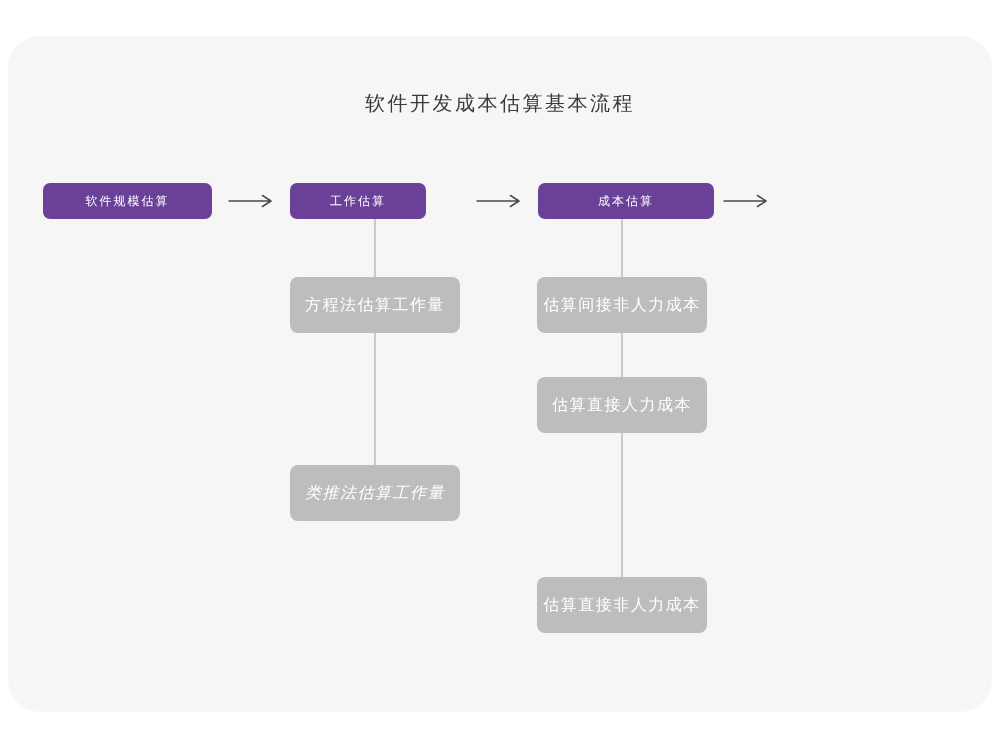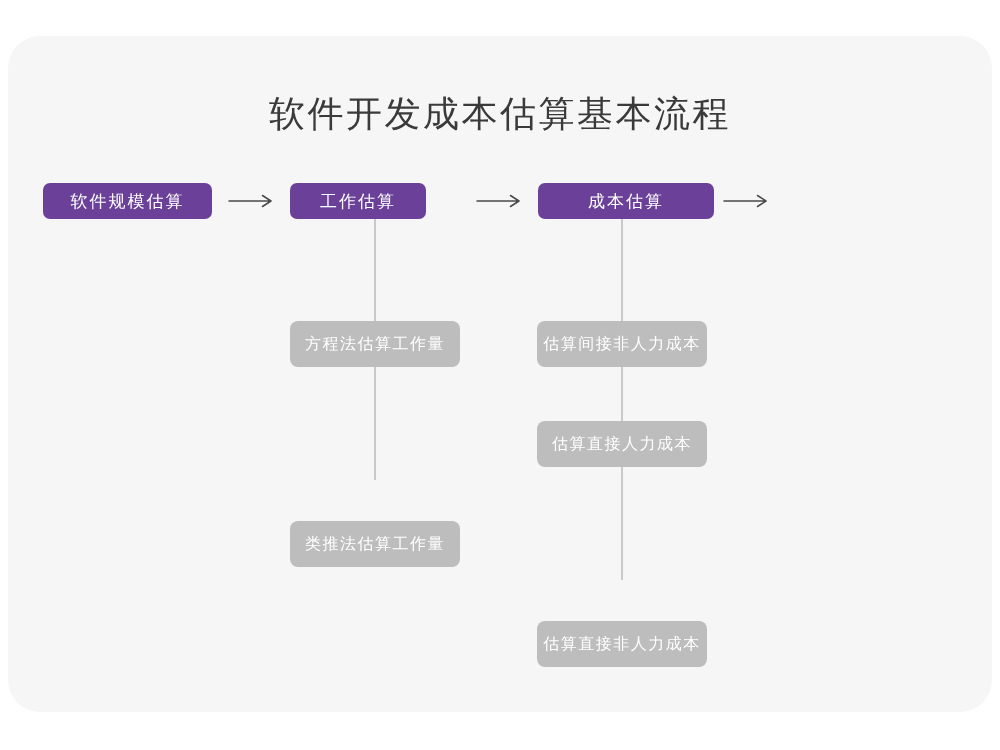--- a/index.html
+++ b/index.html
@@ -25,33 +25,33 @@
     background: #F6F6F6;
     border-radius: 32px;
   }
   .title {
     position: absolute;
     left: 0;
     top: 90px;
     width: 1000px;
     margin: 0;
     text-align: center;
-    font-size: 36px;
+    font-size: 20px;
     font-weight: 400;
     color: #3A3A3A;
     letter-spacing: 2.5px;
   }
   .stage {
     position: absolute;
     top: 183px;
     height: 36px;
     background: #6A4099;
     border-radius: 7px;
     color: #FFFFFF;
-    font-size: 17px;
+    font-size: 12px;
     letter-spacing: 2px;
     display: flex;
     align-items: center;
     justify-content: center;
     z-index: 2;
     box-sizing: border-box;
   }
   .stage-1 { left: 43px;  width: 169px; }
   .stage-2 { left: 290px; width: 136px; }
   .stage-3 { left: 538px; width: 176px; }
@@ -70,39 +70,38 @@
     position: absolute;
     width: 2px;
     background: #C9C9C9;
     z-index: 0;
   }
   .connector-a { left: 374px; top: 218px; height: 262px; }
   .connector-b { left: 621px; top: 218px; height: 362px; }
   .substep {
     position: absolute;
     width: 170px;
-    height: 46px;
+    height: 56px;
     background: #BDBDBD;
     border-radius: 8px;
     color: #FFFFFF;
     font-size: 16px;
     letter-spacing: 1.5px;
     display: flex;
     align-items: center;
     justify-content: center;
     z-index: 2;
     box-sizing: border-box;
     white-space: nowrap;
-    margin-top: 44px;
   }
   .col-a { left: 290px; }
   .col-b { left: 537px; }
   .row-1 { top: 277px; }
   .row-2 { top: 377px; }
-  .row-3 { top: 477px; }
+  .row-3 { top: 465px; font-style: italic; }
   .row-4 { top: 577px; text-align: center; }
 </style>
 </head>
 <body>
 
 <div class="canvas">
   <div class="card"></div>
 
   <h1 class="title">软件开发成本估算基本流程</h1>
 

